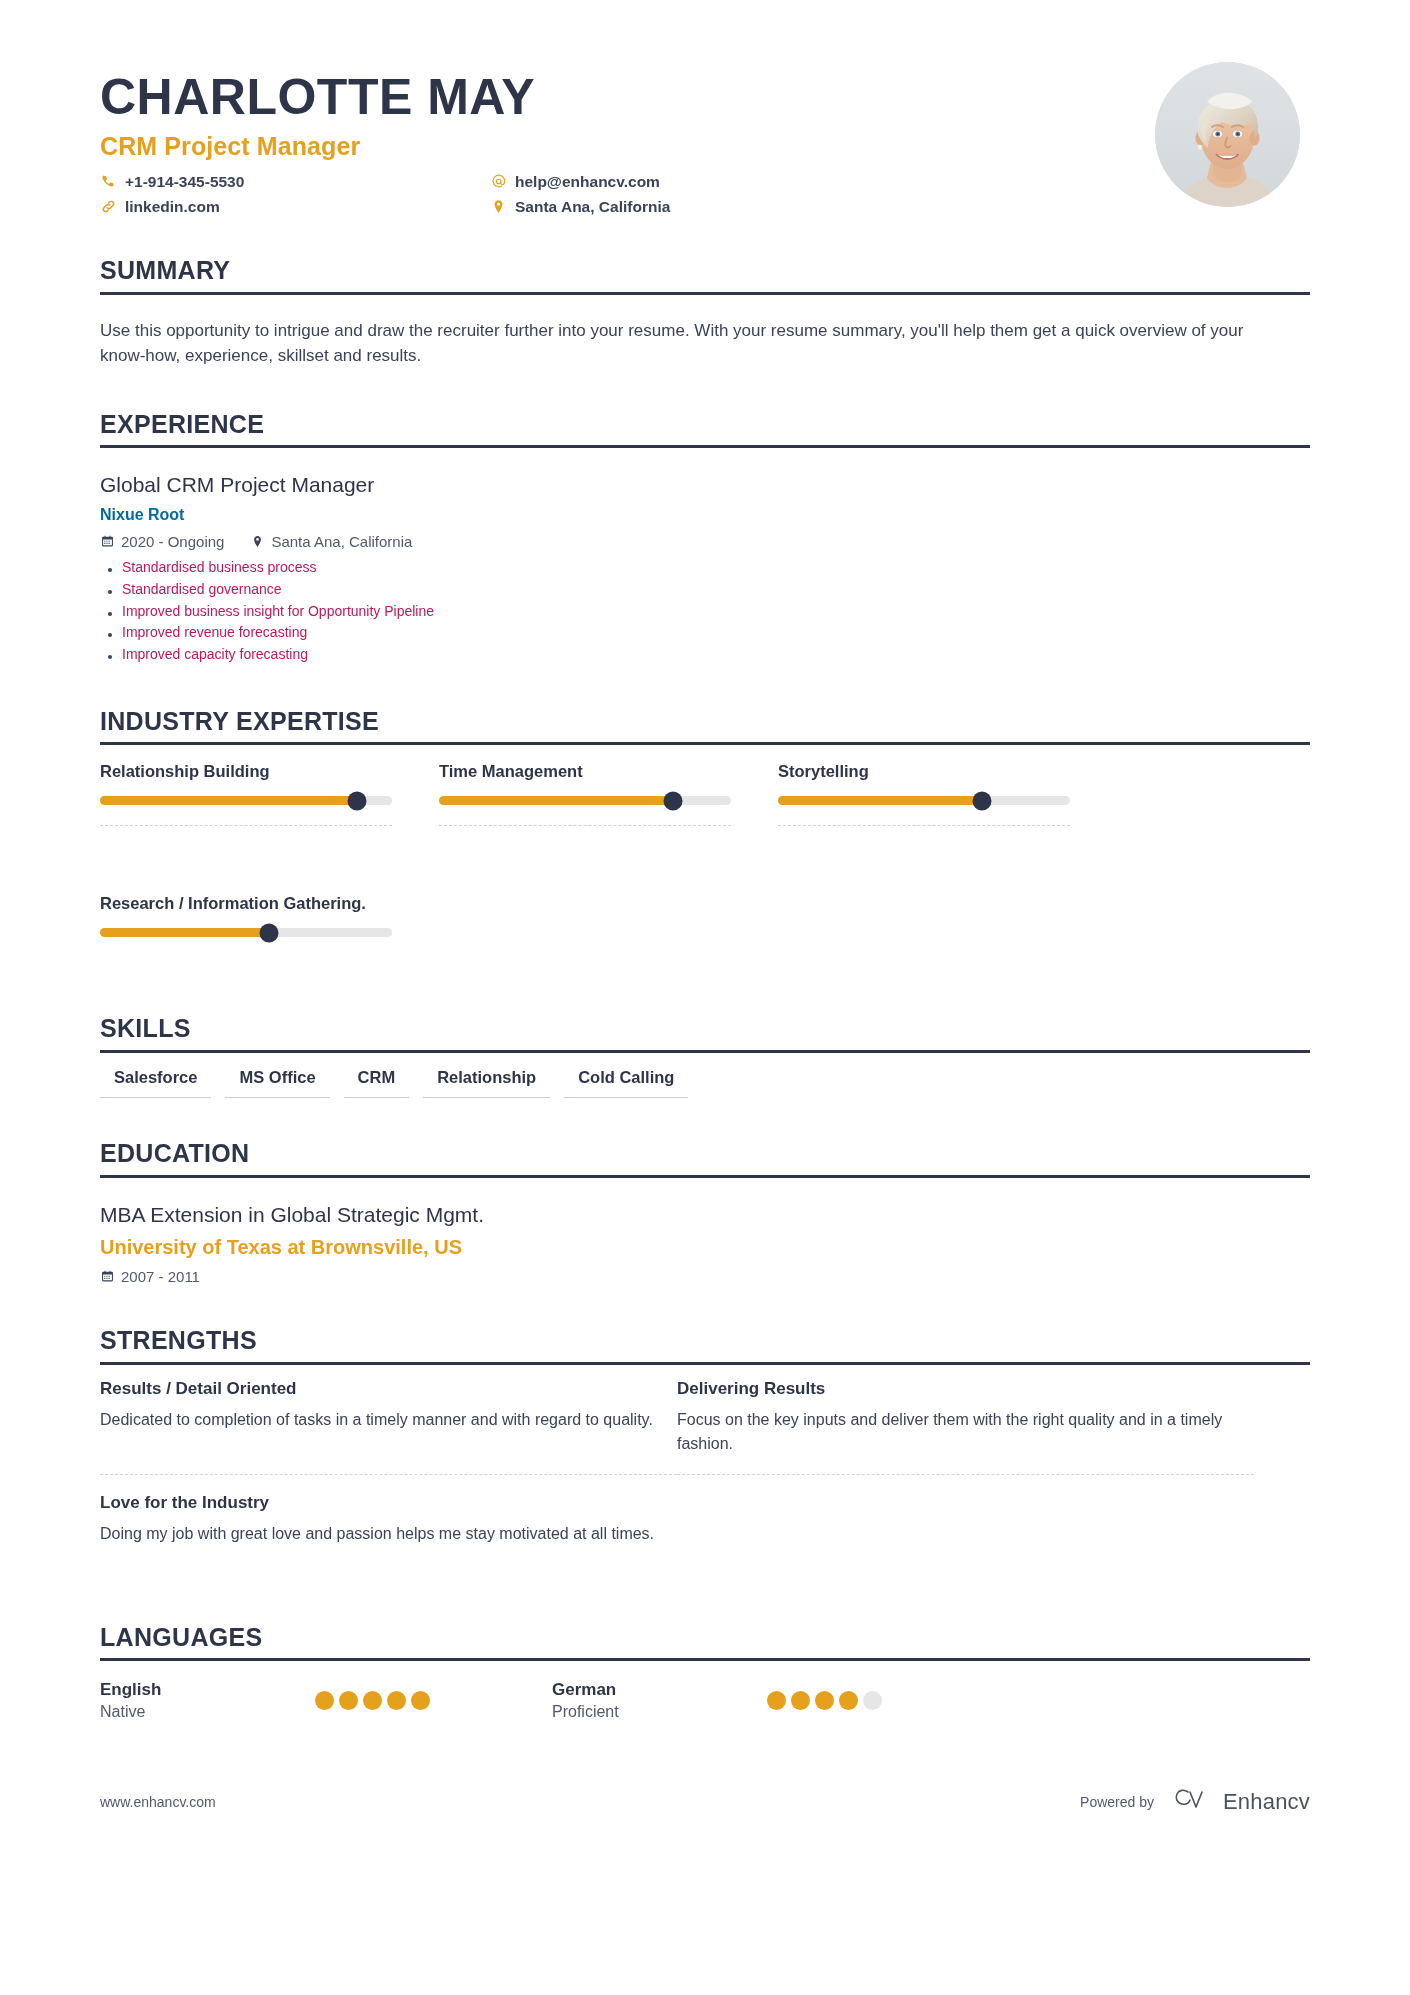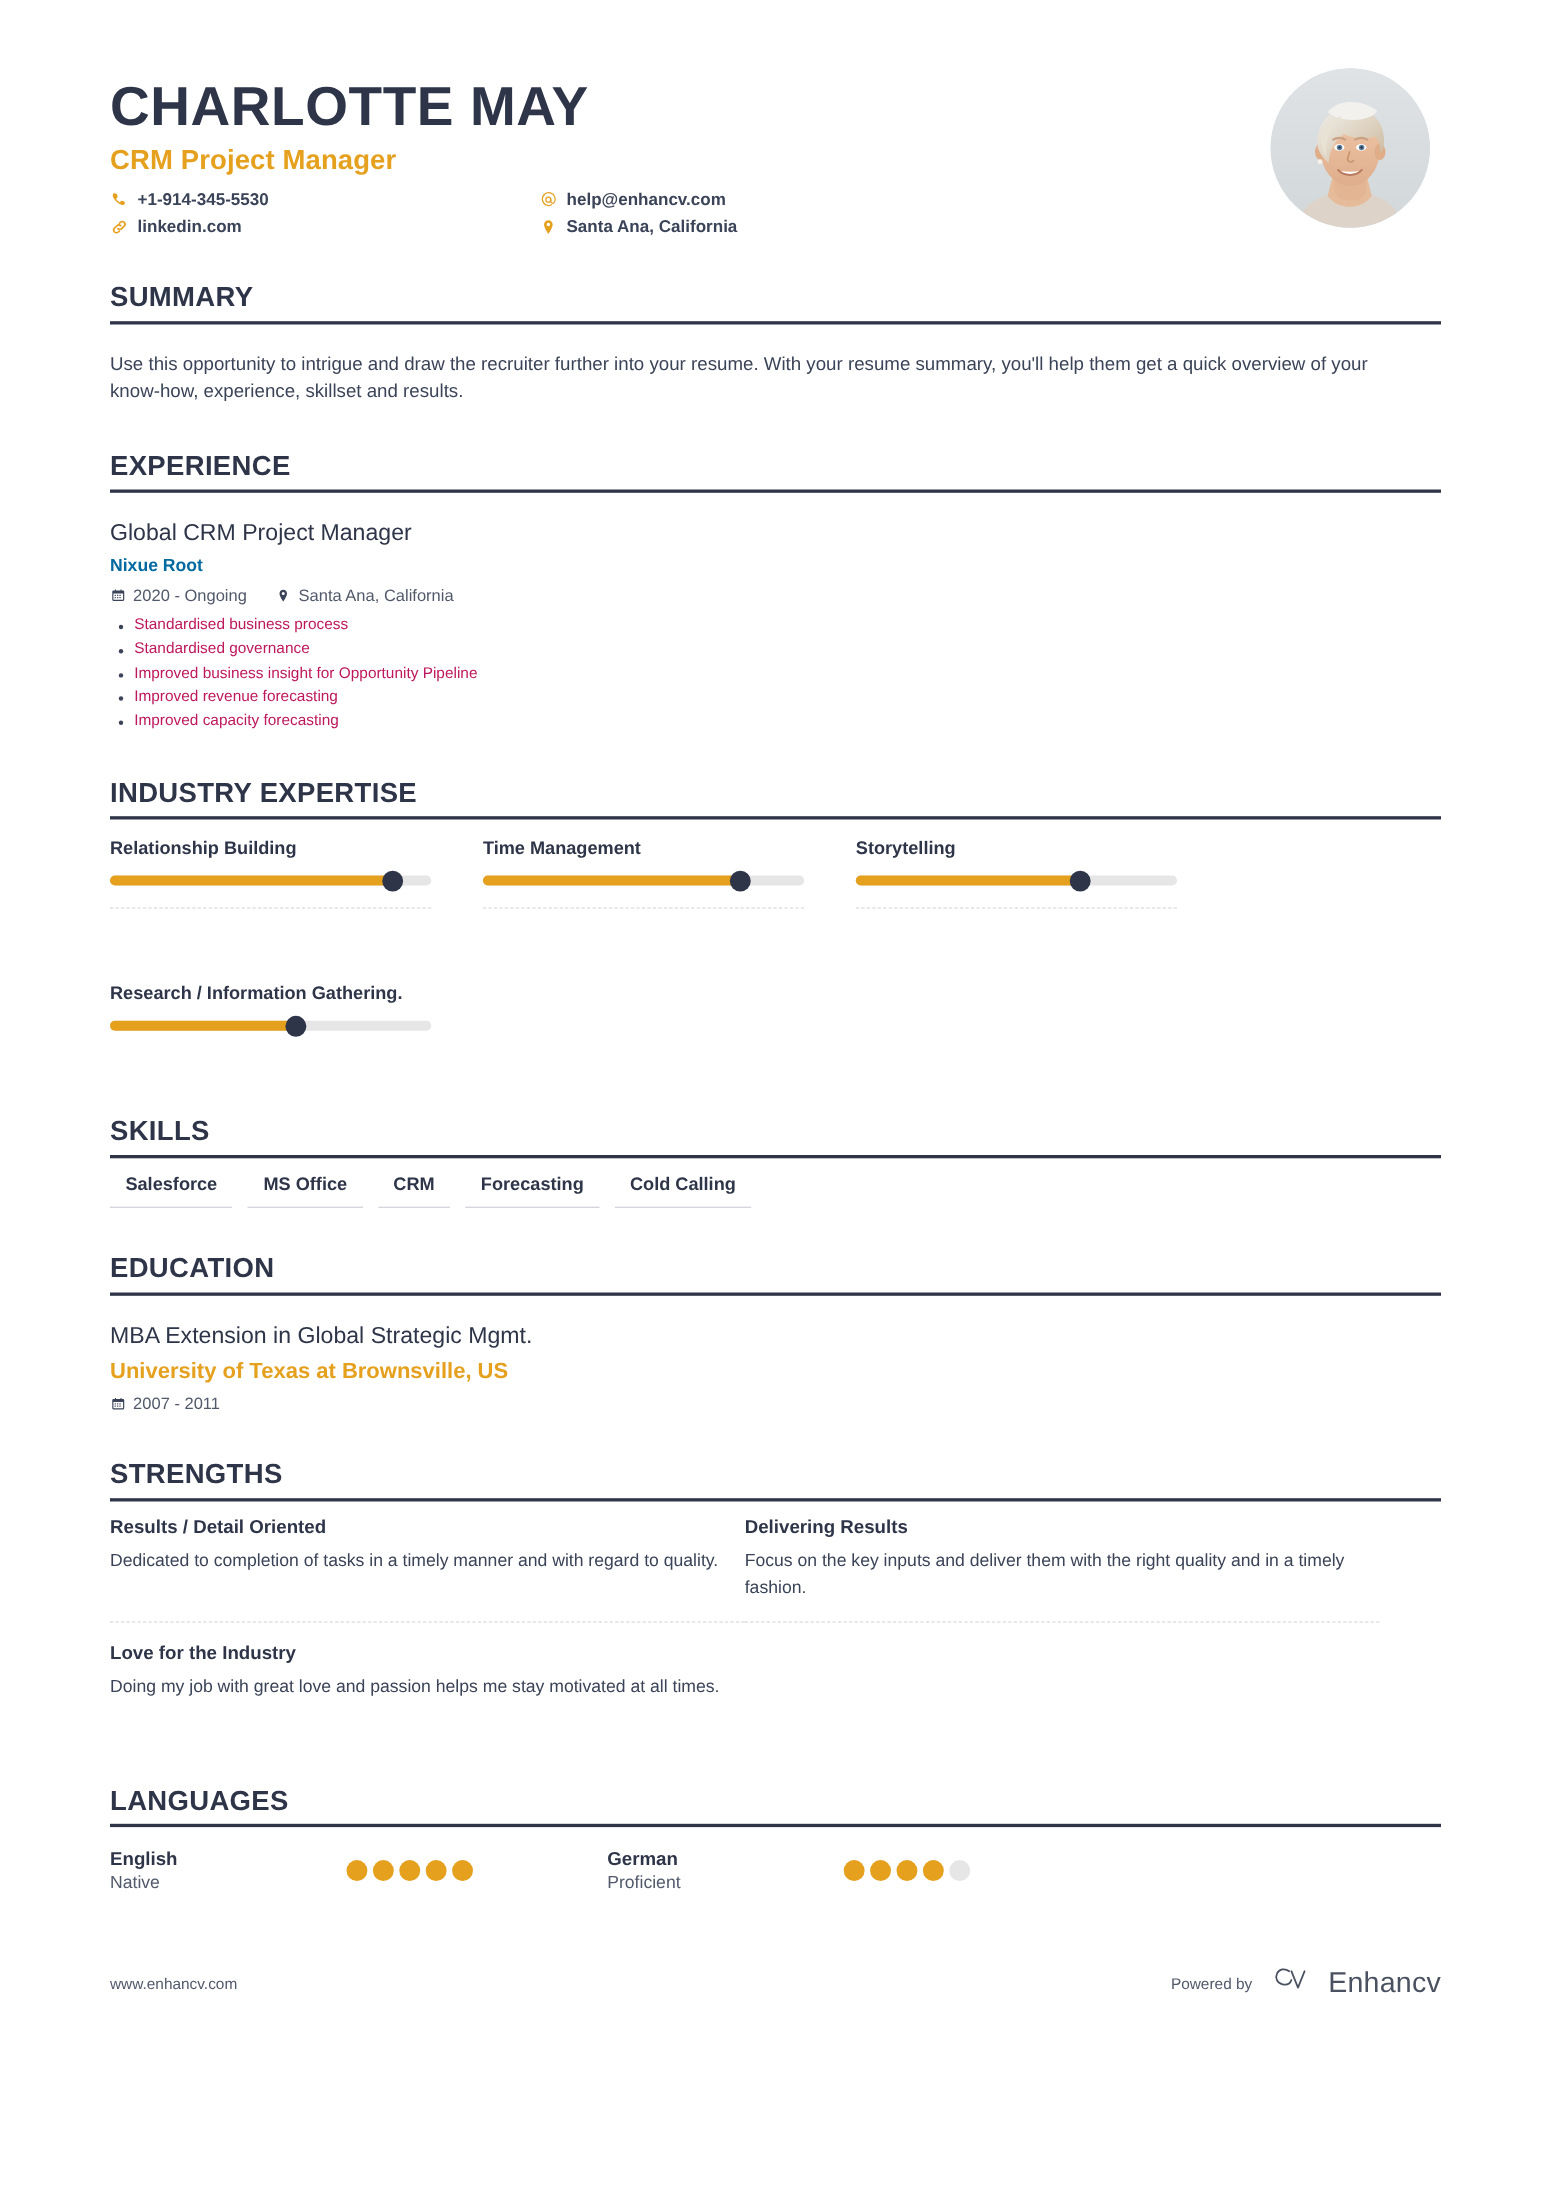--- a/index.html
+++ b/index.html
@@ -329,21 +329,21 @@
   .powered-by {
     font-size: 14px;
     color: #51596b;
   }
   .brand {
     display: flex;
     align-items: center;
     gap: 9px;
   }
   .brand-name {
-    font-size: 26px;
+    font-size: 22px;
     color: #4a5160;
     letter-spacing: 0.2px;
   }
 </style>
 </head>
 <body>
 
 <div class="page">
 
   <div class="header">
@@ -535,21 +535,21 @@
     </div>
   </div>
 
   <div class="section tight">
     <div class="section-title">SKILLS</div>
     <div class="section-rule"></div>
     <div class="skills-row">
       <span class="skill-chip">Salesforce</span>
       <span class="skill-chip">MS Office</span>
       <span class="skill-chip">CRM</span>
-      <span class="skill-chip">Forecasting</span>
+      <span class="skill-chip">Relationship</span>
       <span class="skill-chip">Cold Calling</span>
     </div>
   </div>
 
   <div class="section">
     <div class="section-title">EDUCATION</div>
     <div class="section-rule"></div>
     <div class="section-body">
       <div class="edu-degree">MBA Extension in Global Strategic Mgmt.</div>
       <div class="edu-school">University of Texas at Brownsville, US</div>

